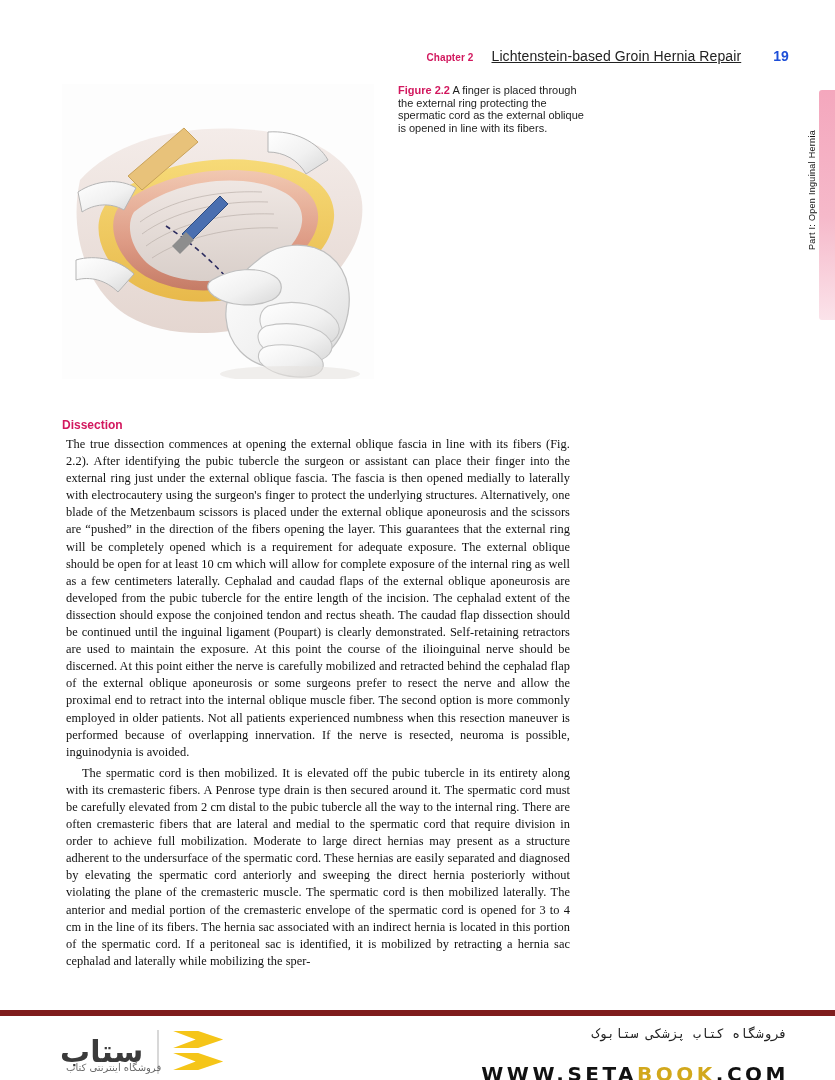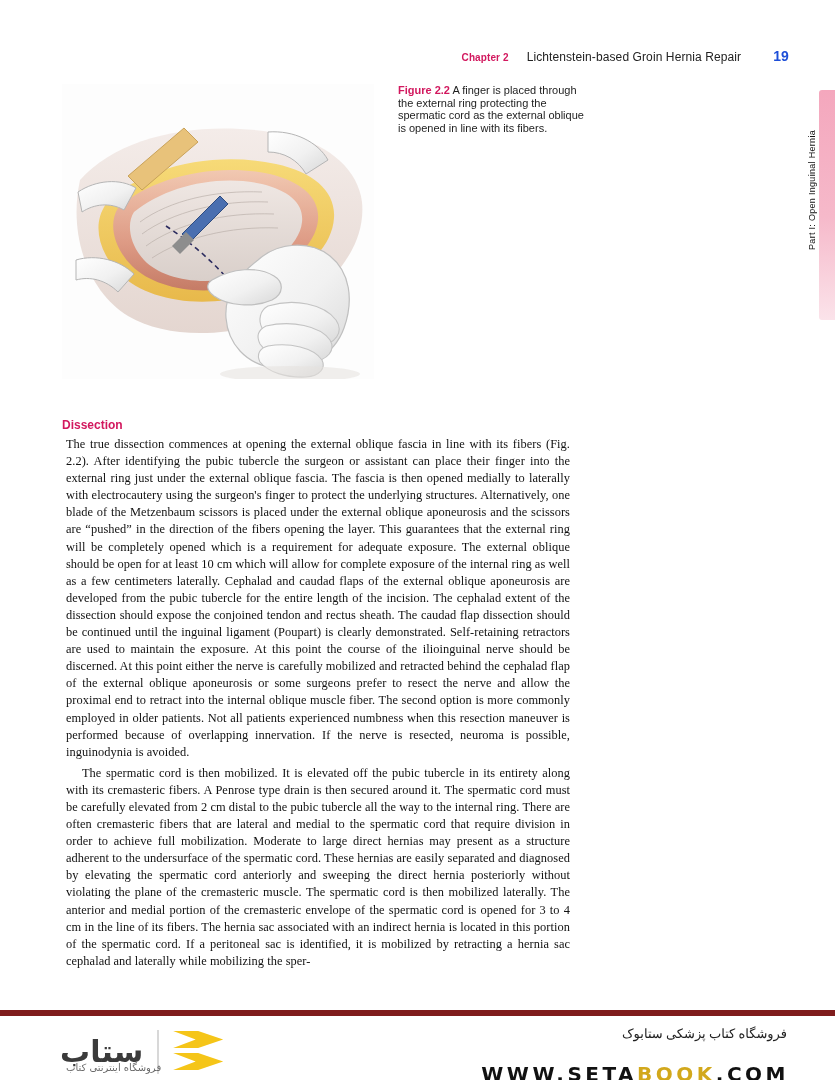--- a/index.html
+++ b/index.html
@@ -37,21 +37,22 @@
   }
   .rh-chapter {
     color: #d2185e;
     font-weight: bold;
     font-family: "Liberation Sans", sans-serif;
     font-size: 10px;
   }
   .rh-title {
     color: #222;
     font-family: "Liberation Sans", sans-serif;
-    font-size: 12px;
+    font-size: 14px;
+    text-decoration: underline;
   }
   .rh-pageno {
     color: #1d4ed8;
     font-weight: bold;
     font-family: "Liberation Sans", sans-serif;
     font-size: 14px;
     margin-left: 14px;
   }
 
   
@@ -205,21 +206,21 @@
     font-size: 20px;
     letter-spacing: 3.5px;
     color: #111;
     font-weight: bold;
   }
   .site-text .accent { color: #d2a81c; }
   .shop-fa {
     position: absolute;
     right: 48px;
     top: 10px;
-    font-family: Liberation Serif, serif;
+    font-family: Liberation Mono, monospace;
     font-size: 13px;
     color: #222;
     direction: rtl;
   }
 </style>
 </head>
 <body>
 
 <div class="page">
 

